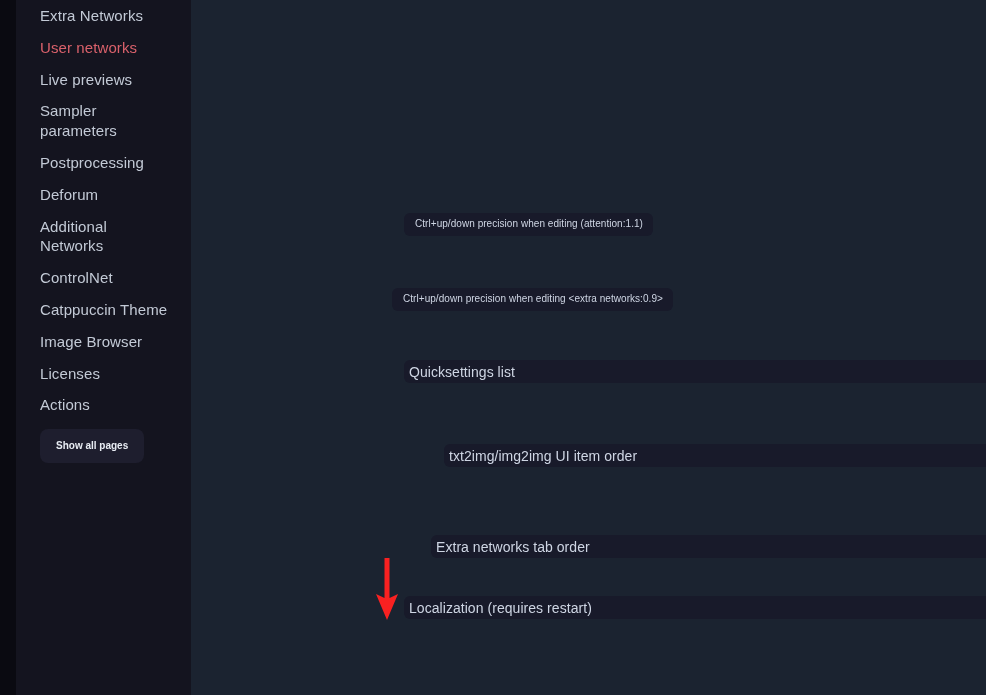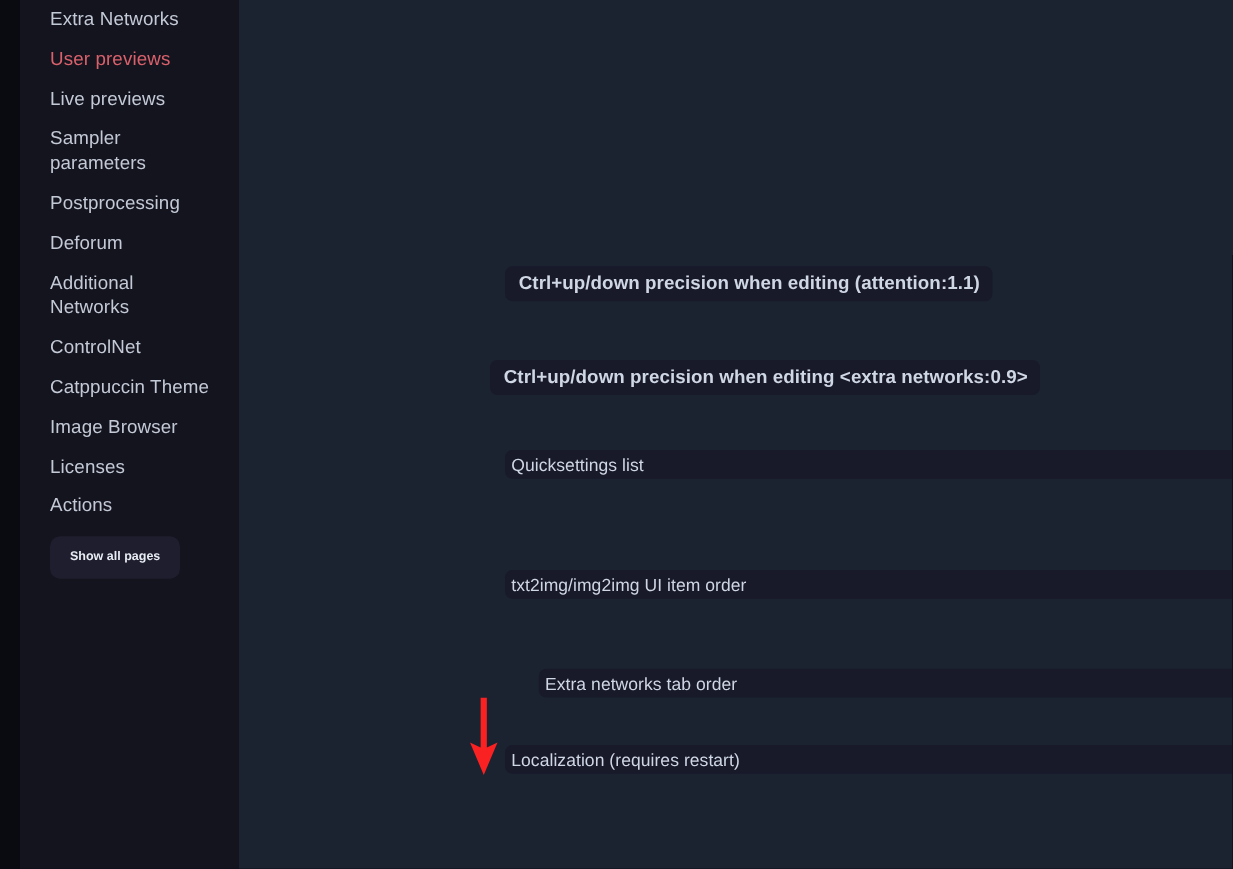--- a/index.html
+++ b/index.html
@@ -90,27 +90,26 @@
     position: absolute;
     left: 0;
     right: 0;
   }
 
   
   .pill-label {
     display: inline-block;
     background: #181a2a;
     color: #cfd6e4;
-    font-size: 15px;
+    font-size: 10px;
     line-height: 1;
     padding: 6px 10px 7px 11px;
     border-radius: 6px;
     white-space: nowrap;
     letter-spacing: .05px;
-    font-weight: bold;
   }
 
   
   .band-row {
     position: absolute;
     left: 213px;
     right: 0;
     background: #181a2a;
     border-top-left-radius: 6px;
     border-bottom-left-radius: 6px;
@@ -137,21 +136,21 @@
 </head>
 <body>
 
 <div id="app">
 
   <div class="gutter"></div>
 
   <nav class="sidebar">
     <ul class="nav-list">
       <li class="nav-item">Extra Networks</li>
-      <li class="nav-item active">User previews</li>
+      <li class="nav-item active">User networks</li>
       <li class="nav-item">Live previews</li>
       <li class="nav-item wrap">Sampler parameters</li>
       <li class="nav-item">Postprocessing</li>
       <li class="nav-item">Deforum</li>
       <li class="nav-item wrap">Additional Networks</li>
       <li class="nav-item">ControlNet</li>
       <li class="nav-item">Catppuccin Theme</li>
       <li class="nav-item">Image Browser</li>
       <li class="nav-item">Licenses</li>
       <li class="nav-item">Actions</li>
@@ -169,21 +168,21 @@
     </div>
 
     <div class="settings-row" style="top:288px; left:201px;">
       <span class="pill-label">Ctrl+up/down precision when editing &lt;extra networks:0.9&gt;</span>
     </div>
 
     <div class="band-row" style="top:360px;">
       <span class="band-text">Quicksettings list</span>
     </div>
 
-    <div class="band-row" style="top:456px;">
+    <div class="band-row" style="top:444px;margin-left:40px;">
       <span class="band-text">txt2img/img2img UI item order</span>
     </div>
 
     <div class="band-row" style="top:535px;margin-left:27px;">
       <span class="band-text">Extra networks tab order</span>
     </div>
 
     <div class="band-row" style="top:596px;">
       <span class="band-text">Localization (requires restart)</span>
     </div>

